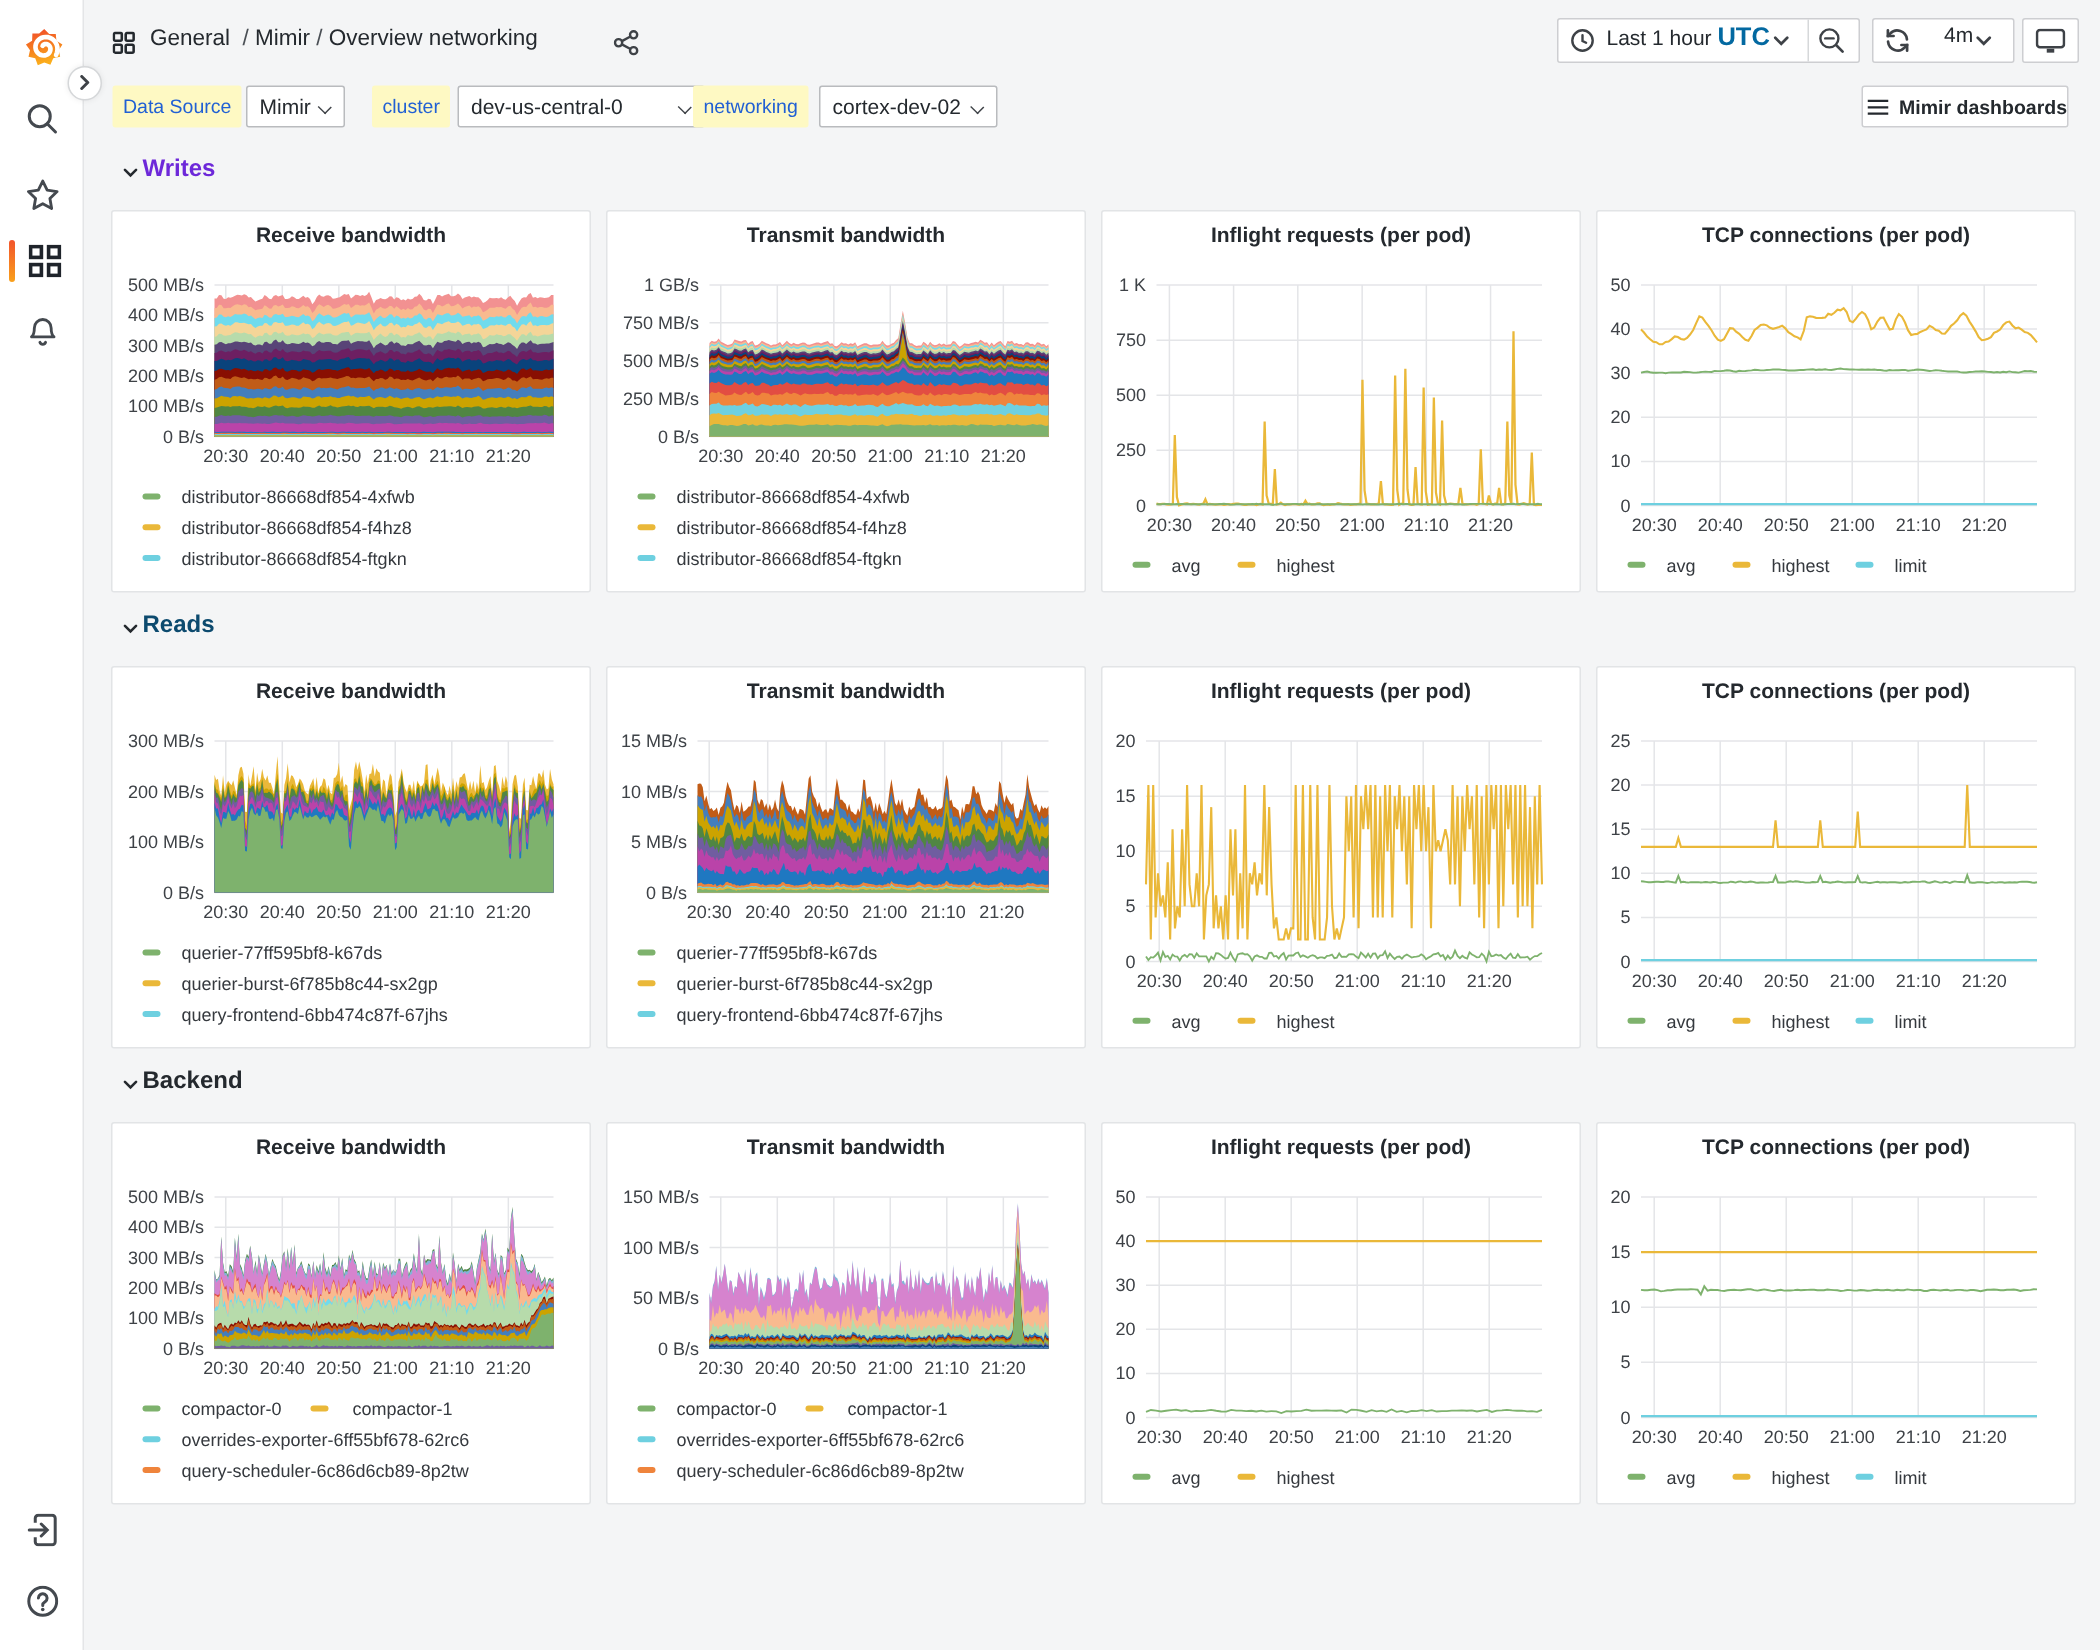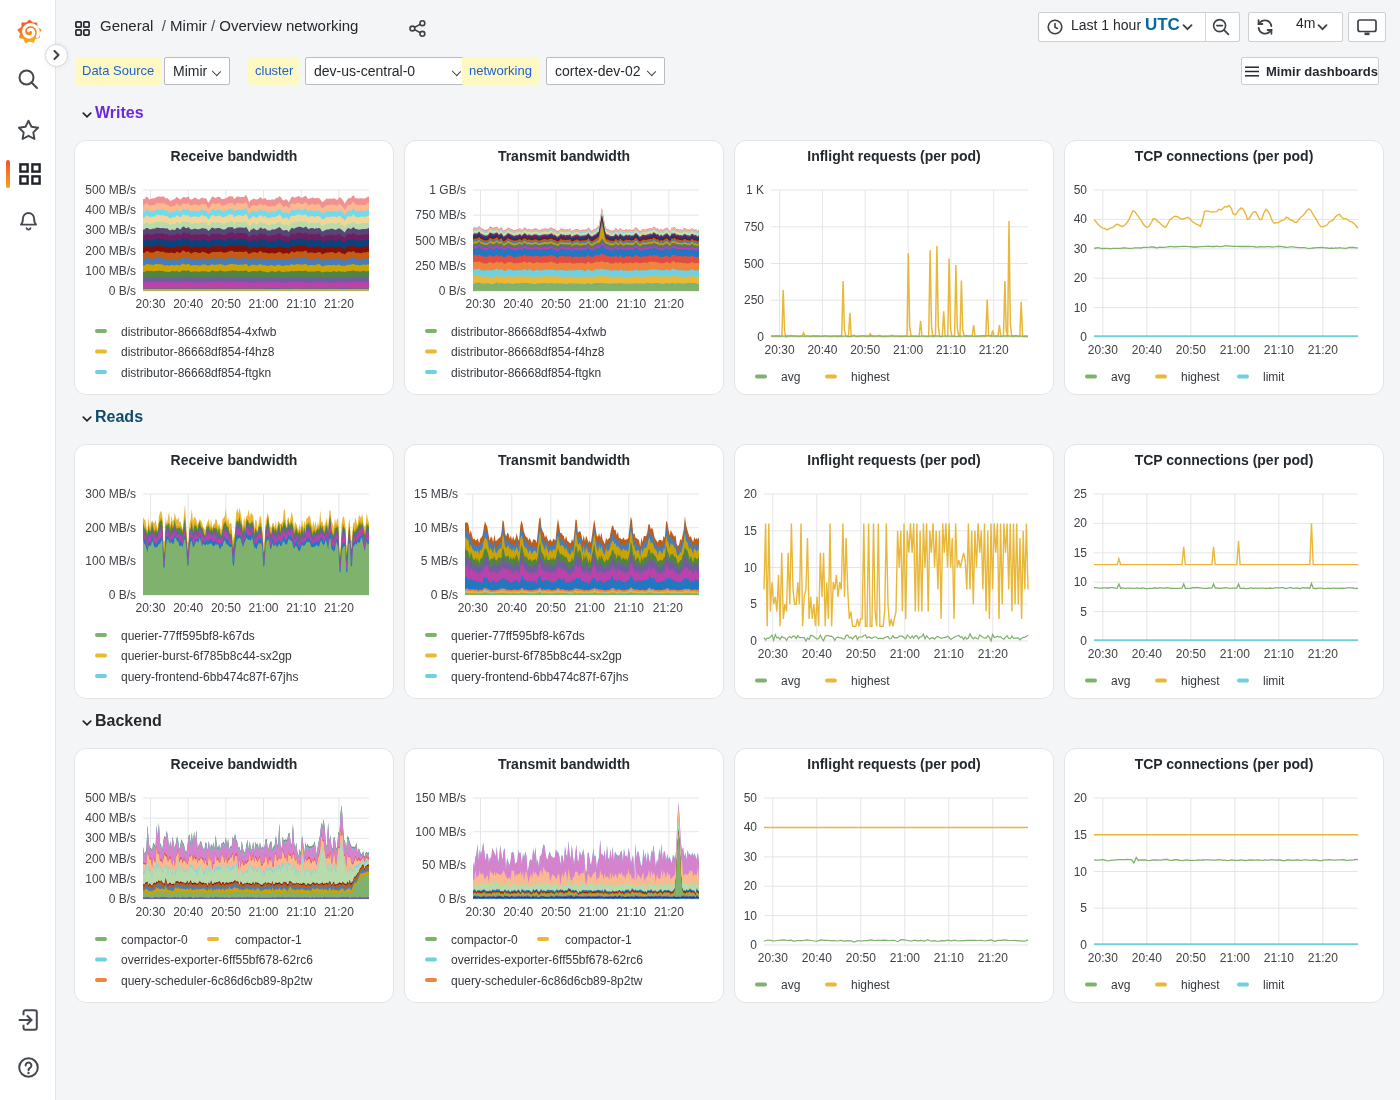--- a/index.html
+++ b/index.html
@@ -8,21 +8,21 @@
 #navtoggle{left:45px;top:44px;width:23px;height:23px;background:#fff;border:1px solid #d5d7d9;border-radius:50%;box-shadow:0 0 4px rgba(0,0,0,.08)}
 .tbox{background:#fff;border:1px solid #cdced1;border-radius:2px}
 .flbl{top:57px;height:28px;line-height:28px;padding:0 7px;background:#fef9c3;border-radius:2px;
   color:#2160d4;font-size:13px}
 .fsel{top:57px;height:28px;line-height:26px;padding:0 8px;background:#fff;border:1px solid #b9bbbe;
   border-radius:2px;color:#24292e;font-size:14px}
 .fsel:after{content:"";position:absolute;right:9px;top:9.5px;width:6px;height:6px;
   border-right:1.7px solid #3e4247;border-bottom:1.7px solid #3e4247;transform:rotate(45deg) scale(1,.9)}
 #mimbtn{left:1241px;top:57px;width:138px;height:28px;background:#fff;border:1px solid #cdced1;border-radius:2px;
   display:flex;align-items:center;justify-content:flex-end;font-size:13px;font-weight:bold;color:#24292e}
-.panel{position:absolute;width:320px;height:255px;background:#fff;border:1px solid #e2e4e6;border-radius:12px}
+.panel{position:absolute;width:320px;height:255px;background:#fff;border:1px solid #e2e4e6;border-radius:2px}
 .panel svg{display:block}
 </style></head>
 <body>
 
 <div id="sidebar">
  <svg class="abs" style="left:17px;top:19px" width="25" height="26" viewBox="-0.5 0 25 26">
   <defs>
         <linearGradient id="glog" x1="0" y1="0" x2="0.25" y2="1">
     <stop offset="0" stop-color="#F1492C"></stop>
           <stop offset="0.55" stop-color="#F57C20"></stop>

